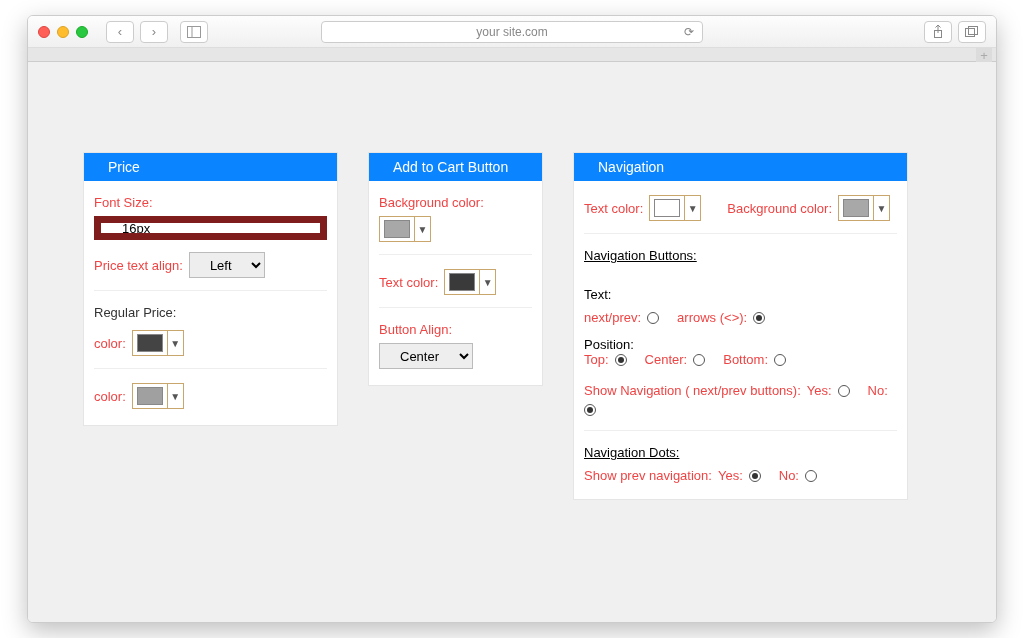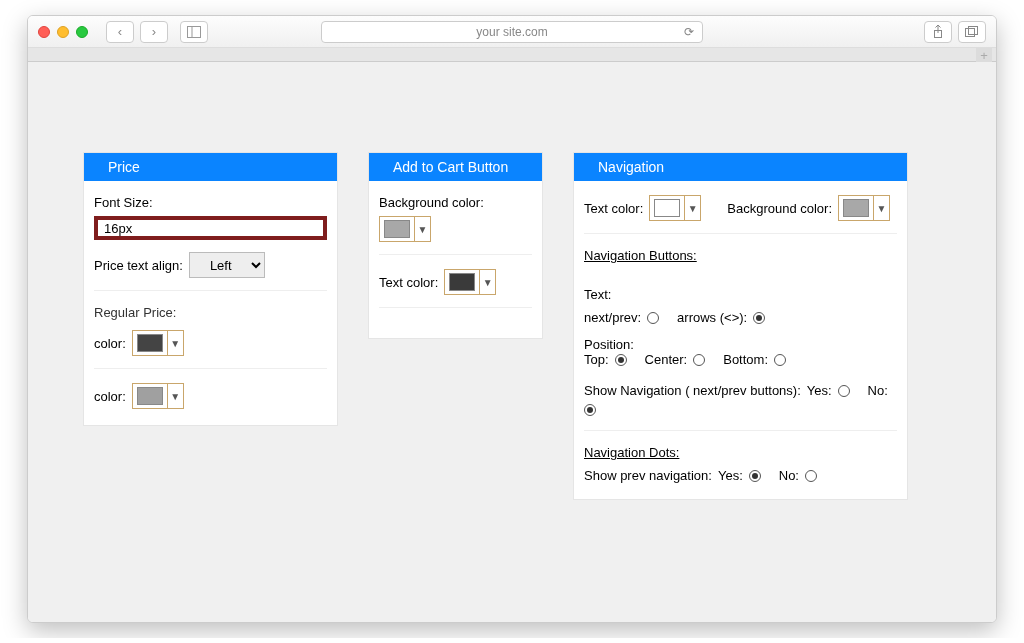--- a/index.html
+++ b/index.html
@@ -64,23 +64,23 @@
   .panel-nav{width:335px;}
   .panel-hdr{
     background:#0a84ff;
     color:#fff;
     padding:6px 24px;
     font-size:14px;
   }
   .panel-body{padding:14px 10px 16px;}
   .row{display:flex;align-items:center;gap:6px;margin-bottom:12px;flex-wrap:wrap;}
   .row:last-child{margin-bottom:0;}
-  label,.lbl{color:#000000;}
+  label,.lbl{color:#ef4444;}
   input[type=text]{
-    border:4px solid #7f1d1d;height:24px;padding:0 6px;font-size:13px;
+    border:7px solid #7f1d1d;height:24px;padding:0 21px;font-size:13px;
   }
   select{
     border:1px solid #bbb;background:#eee;height:26px;font-size:13px;padding:0 16px;
   }
   hr.div{border:none;border-top:1px solid #eee;margin:10px 0 14px;}
   .subhdr{color:#333;margin-bottom:10px;}
   .color-picker{
     display:flex;align-items:center;border:1px solid #c9a66b;height:26px;
   }
   .color-picker .swatch{width:26px;height:18px;border:1px solid #888;margin:0 4px;}
@@ -181,20 +181,26 @@
         </div>
         <hr class="div">
         <div class="row">
           <span class="lbl">Text color:</span>
           <div class="color-picker">
             <div class="swatch" style="background:#3a3a3a;"></div>
             <div class="arrow">▼</div>
           </div>
         </div>
         <hr class="div">
+        <div class="row">
+          <span class="lbl">Button Align:</span>
+          <select>
+            <option>Center</option>
+          </select>
+        </div>
       </div>
     </div>
 
     <div class="panel panel-nav">
       <div class="panel-hdr">Navigation</div>
       <div class="panel-body">
         <div class="row">
           <span class="lbl">Text color:</span>
           <div class="color-picker">
             <div class="swatch" style="background:#fff;"></div>

